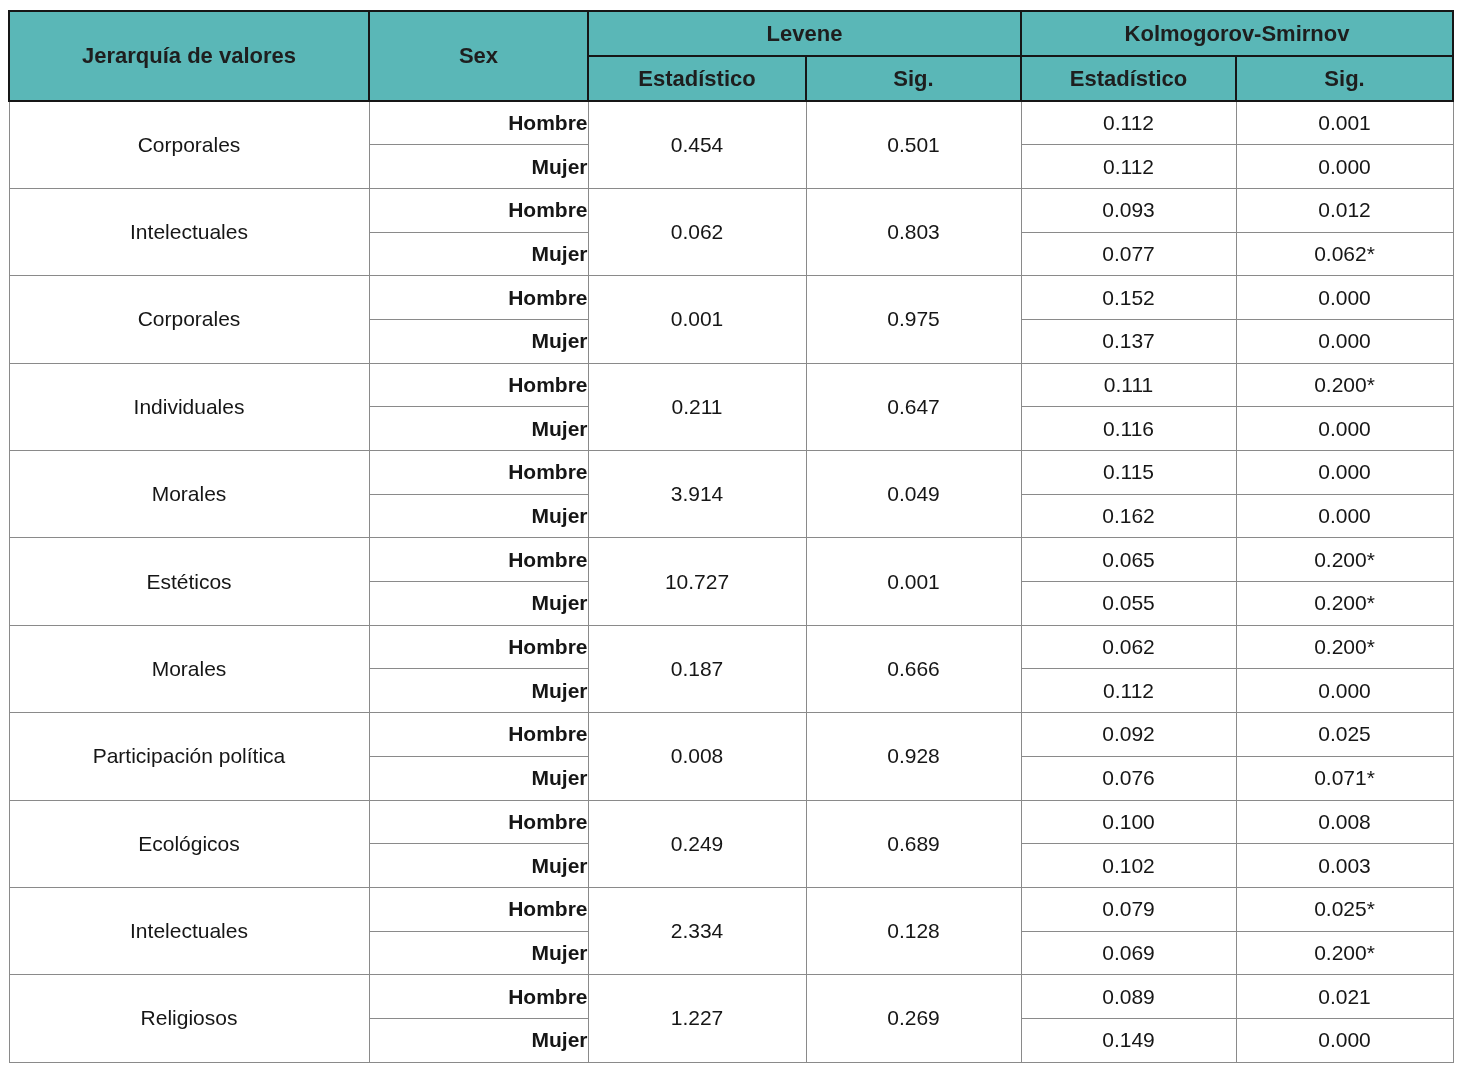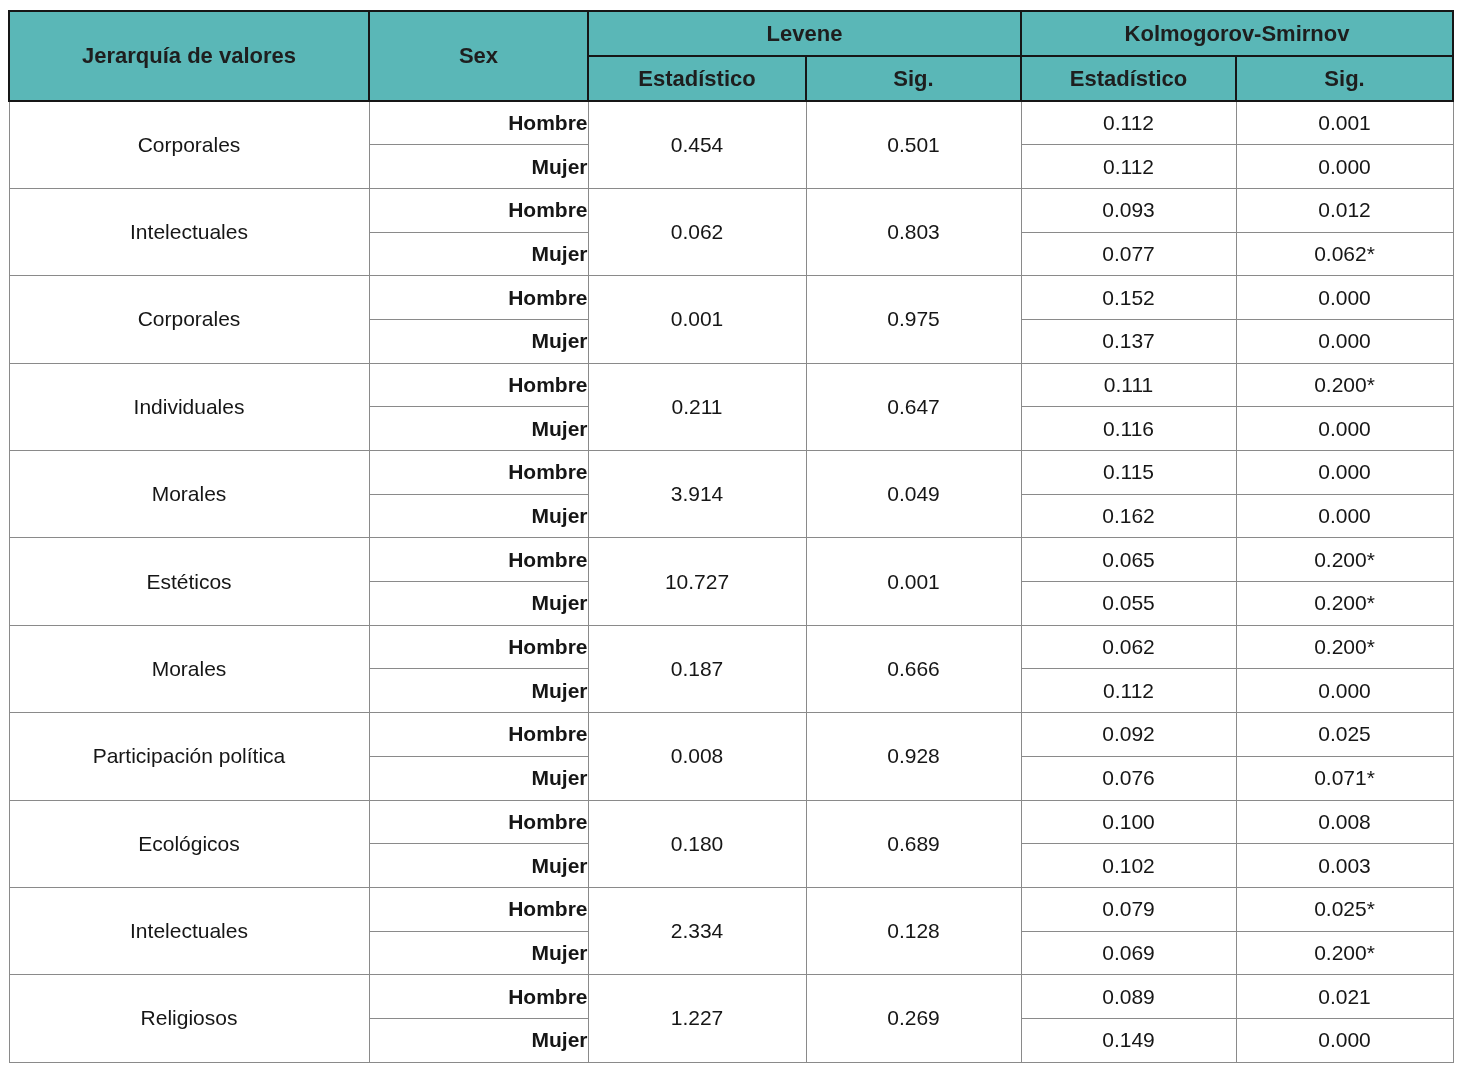--- a/index.html
+++ b/index.html
@@ -189,21 +189,21 @@
   </tr>
   <tr>
     <td class="sex">Mujer</td>
     <td class="num">0.076</td>
     <td class="num">0.071*</td>
   </tr>
 
   <tr>
     <td class="cat" rowspan="2">Ecológicos</td>
     <td class="sex">Hombre</td>
-    <td class="num" rowspan="2">0.180</td>
+    <td class="num" rowspan="2">0.249</td>
     <td class="num" rowspan="2">0.689</td>
     <td class="num">0.100</td>
     <td class="num">0.008</td>
   </tr>
   <tr>
     <td class="sex">Mujer</td>
     <td class="num">0.102</td>
     <td class="num">0.003</td>
   </tr>
 

